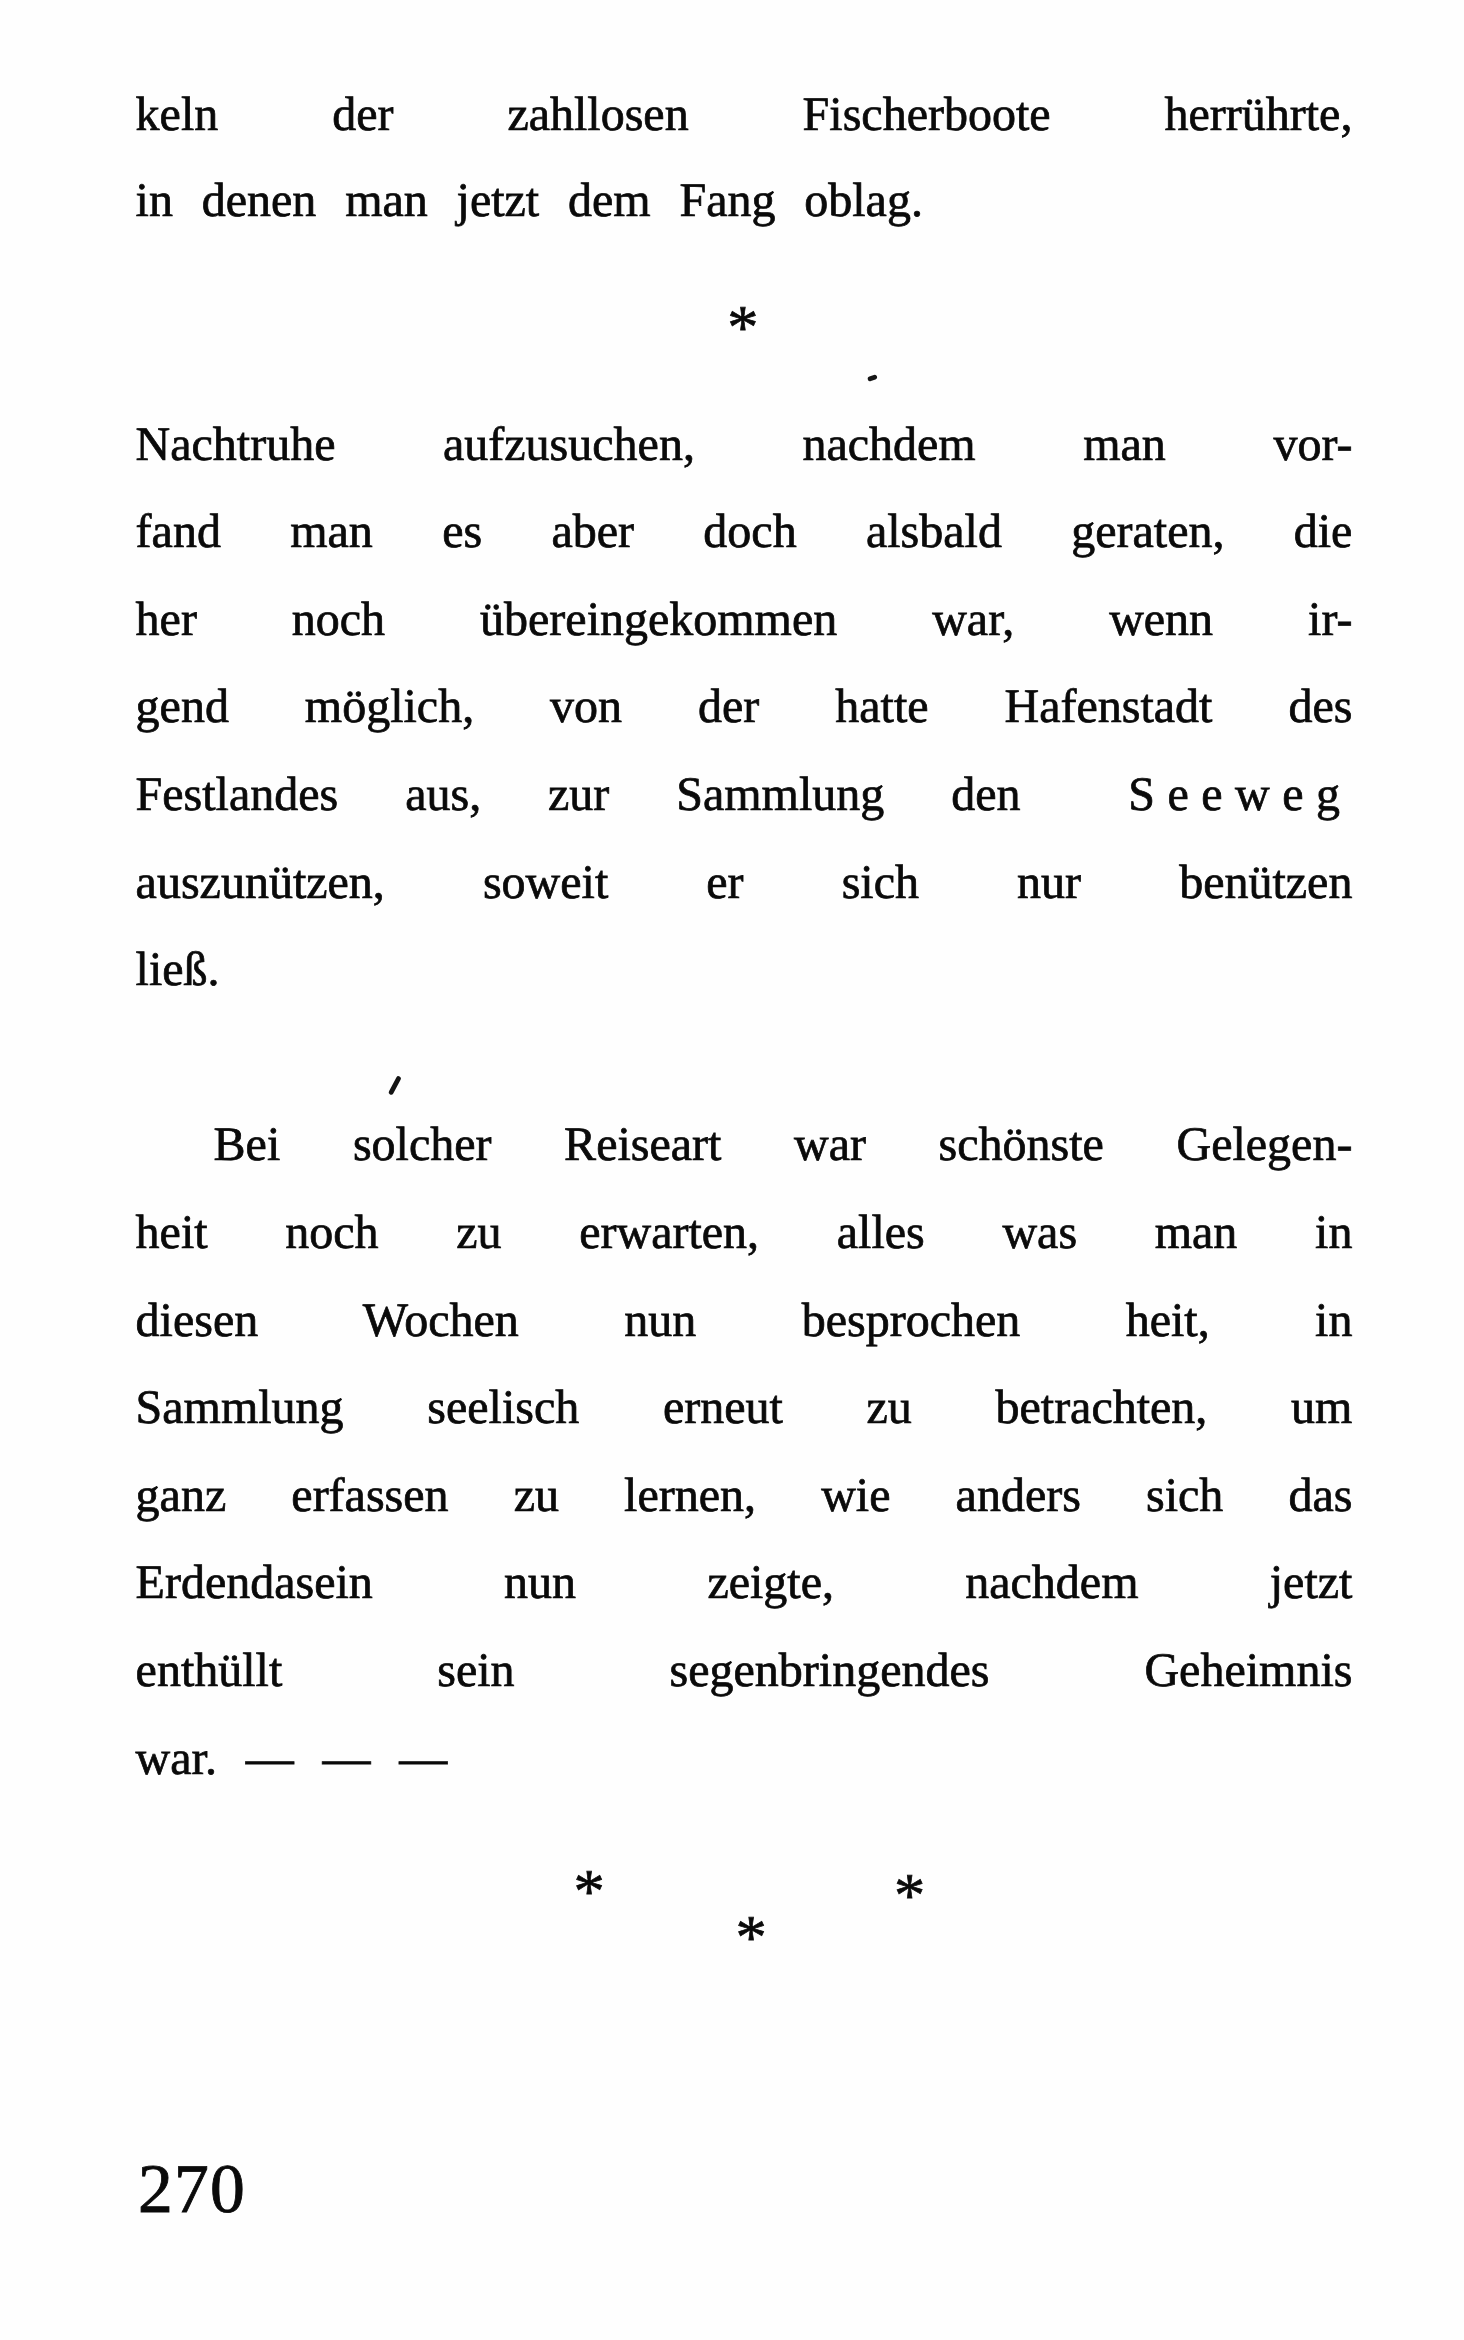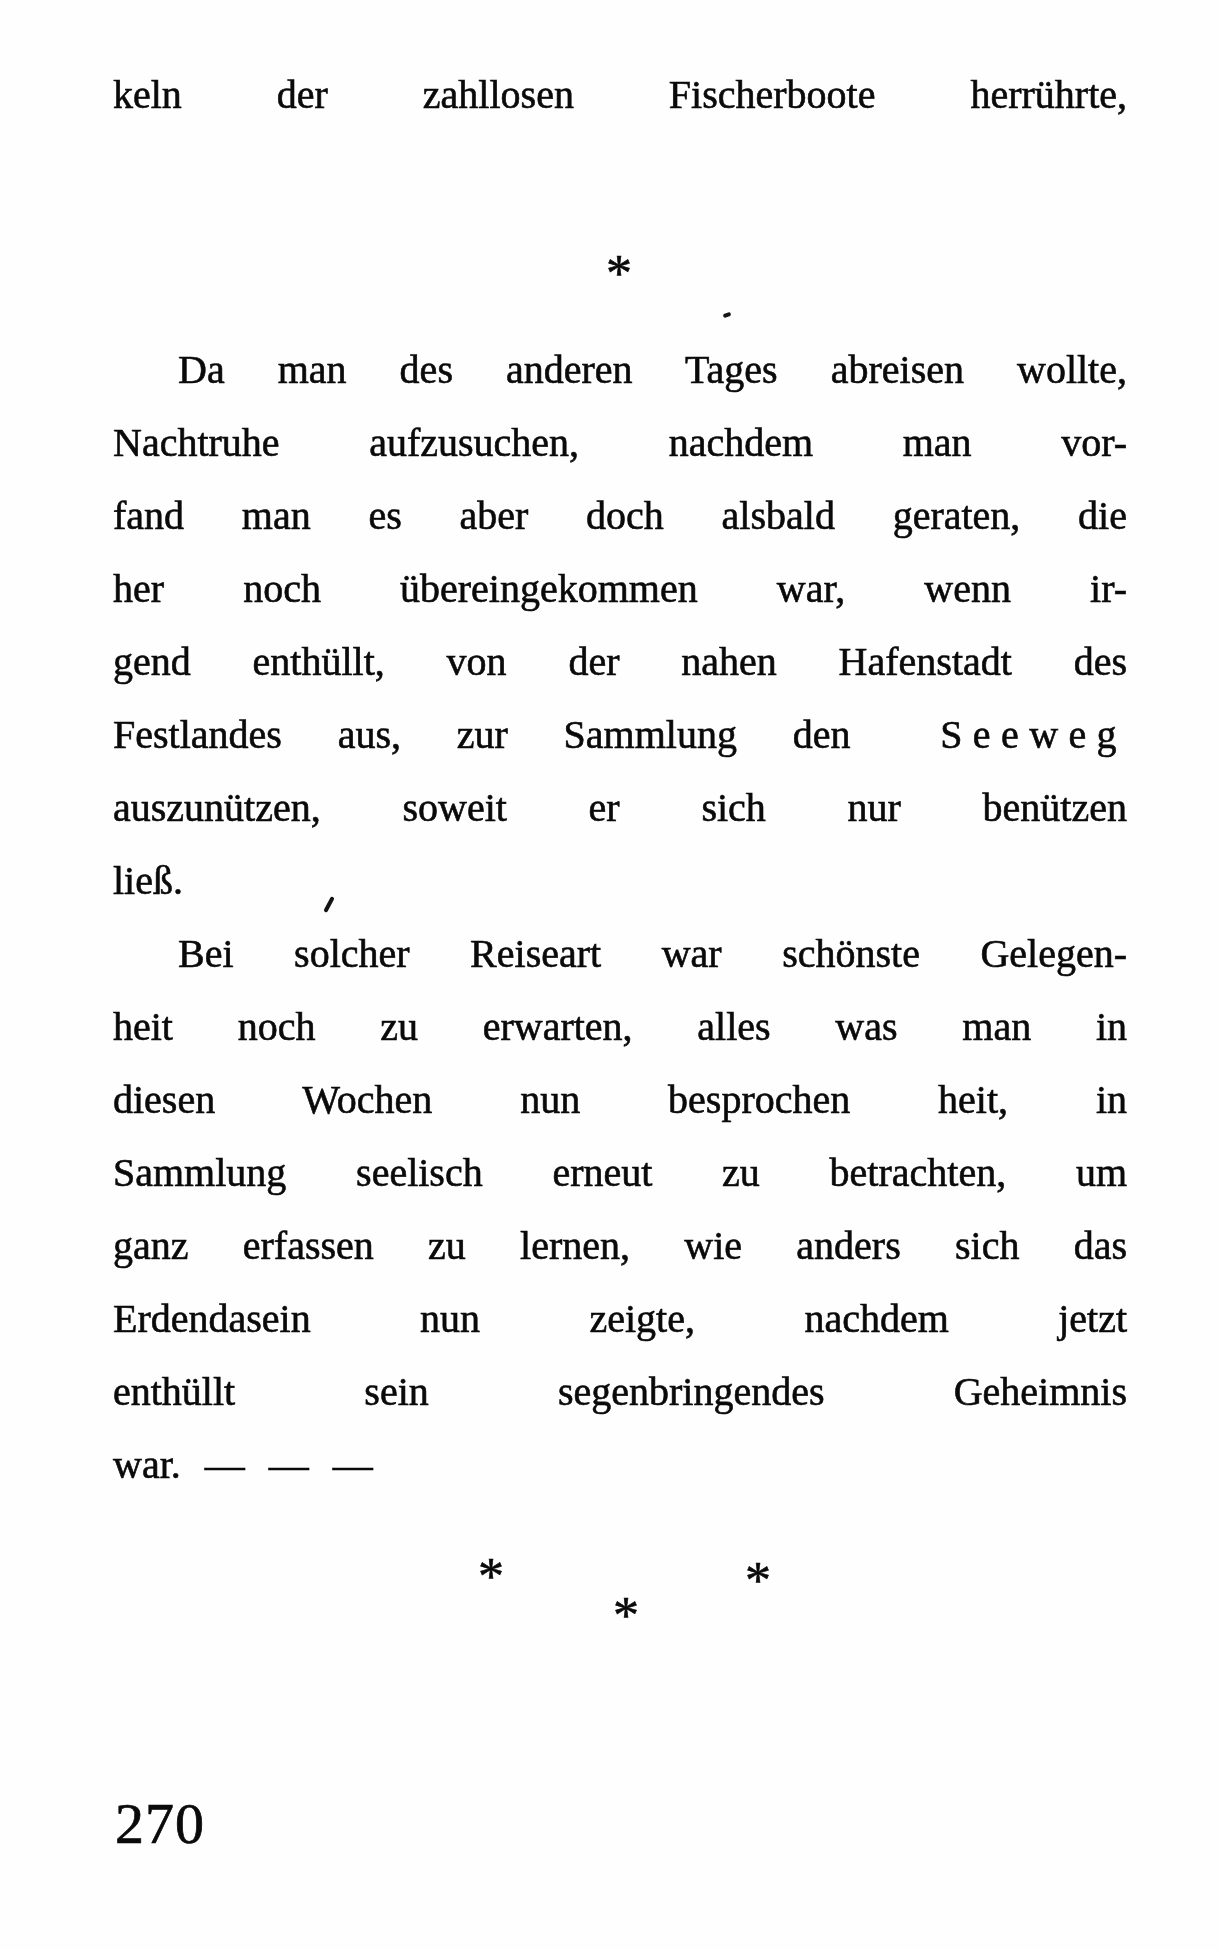--- a/index.html
+++ b/index.html
@@ -94,31 +94,31 @@
     transform: rotate(28deg);
   }
 </style>
 </head>
 <body>
 
 <div class="sheet">
 
   <div class="textblock" id="block-a">
     <div class="line">keln der zahllosen Fischerboote herrührte,</div>
+    <div class="line lastline">in denen man jetzt dem Fang oblag.</div>
   </div>
 
   <span class="sep-star">*</span>
   <div class="ink-speck"></div>
 
   <div class="textblock" id="block-b">
-    <div class="line indent">Da man des anderen Tages abreisen wollte,</div>
     <div class="line">Nachtruhe aufzusuchen, nachdem man vor-</div>
     <div class="line">fand man es aber doch alsbald geraten, die</div>
     <div class="line">her noch übereingekommen war, wenn ir-</div>
-    <div class="line">gend enthüllt, von der nahen Hafenstadt des</div>
+    <div class="line">gend möglich, von der hatte Hafenstadt des</div>
     <div class="line"><span>Festlandes aus, zur Sammlung den </span><span class="gesperrt">Seeweg</span></div>
     <div class="line">auszunützen, soweit er sich nur benützen</div>
     <div class="line lastline">ließ.</div>
   </div>
 
   <div class="accent-mark"></div>
 
   <div class="textblock" id="block-c">
     <div class="line indent">Bei solcher Reiseart war schönste Gelegen-</div>
     <div class="line">heit noch zu erwarten, alles was man in</div>

